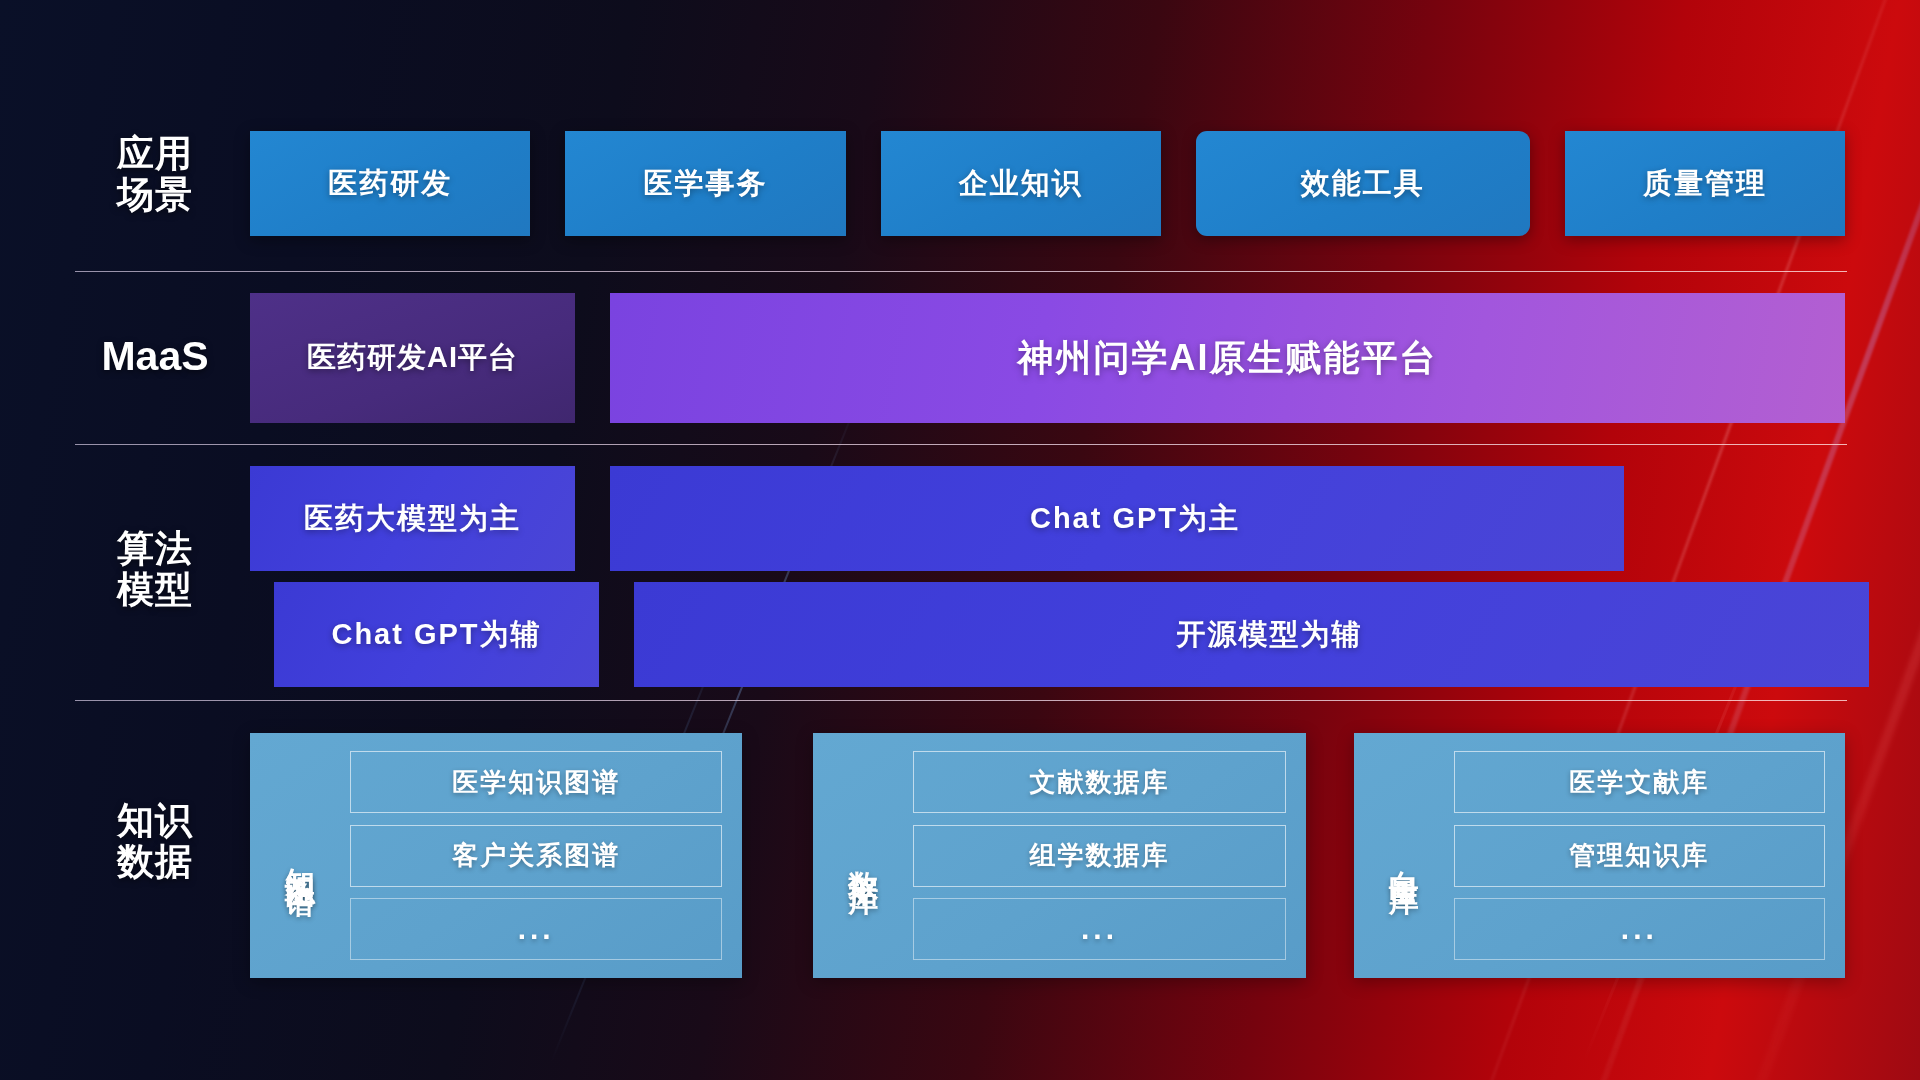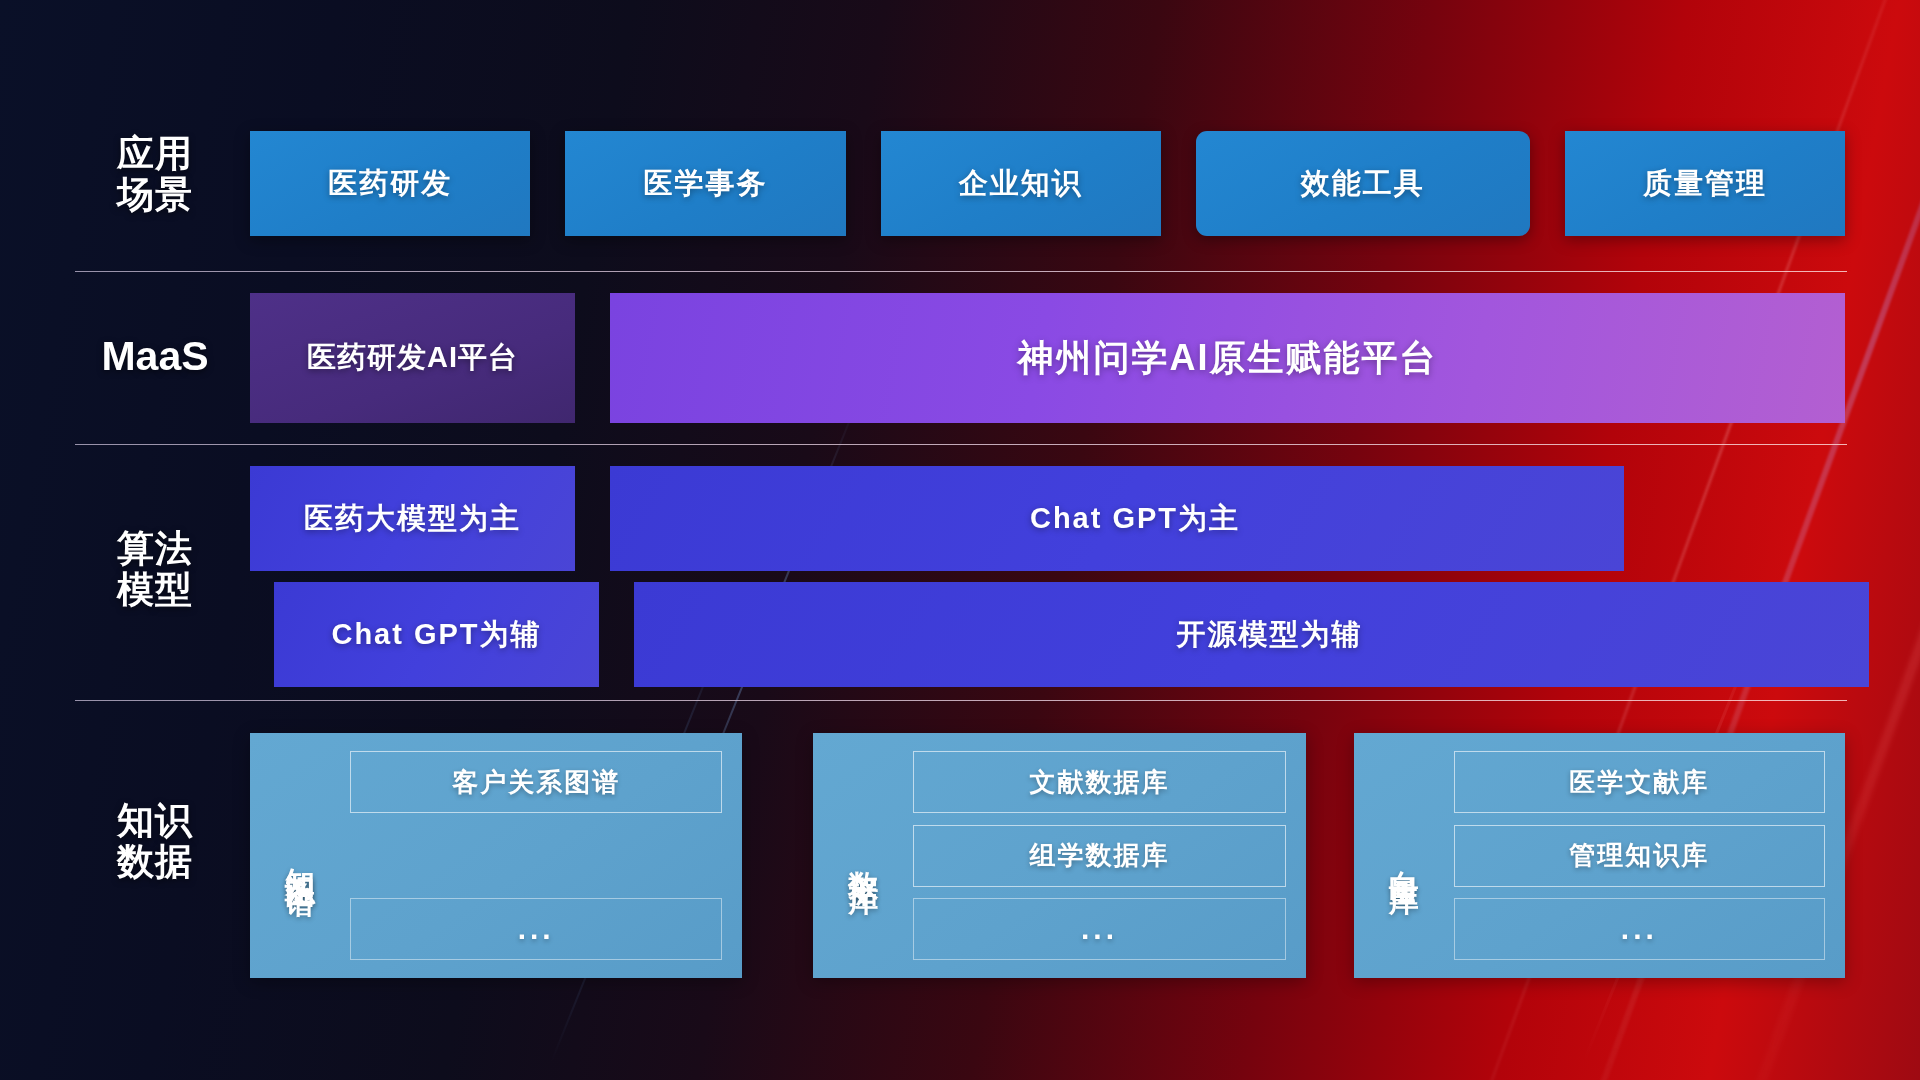--- a/index.html
+++ b/index.html
@@ -181,20 +181,21 @@
   <div class="row-label cn" style="top:800px;">
     <div>知识</div>
     <div>数据</div>
   </div>
 
   <div class="row" style="top:733px; left:250px; width:1595px; gap:48px;">
 
     <div class="kd-panel" style="width:500px;">
       <div class="kd-title">知识图谱</div>
       <div class="kd-items">
+        <div class="kd-item">医学知识图谱</div>
         <div class="kd-item">客户关系图谱</div>
         <div class="kd-item dots">...</div>
       </div>
     </div>
 
     <div class="kd-panel" style="width:500px;margin-left:23px;">
       <div class="kd-title">数据库</div>
       <div class="kd-items">
         <div class="kd-item">文献数据库</div>
         <div class="kd-item">组学数据库</div>

